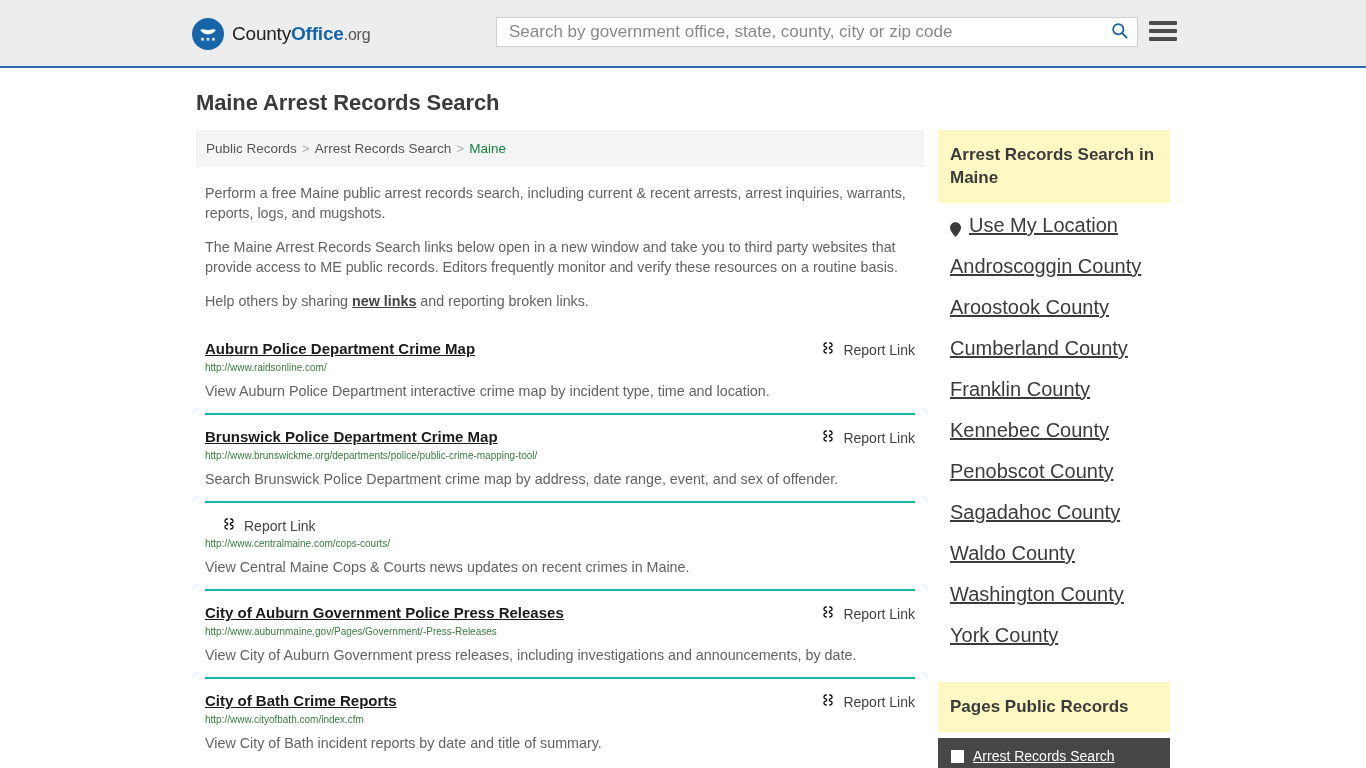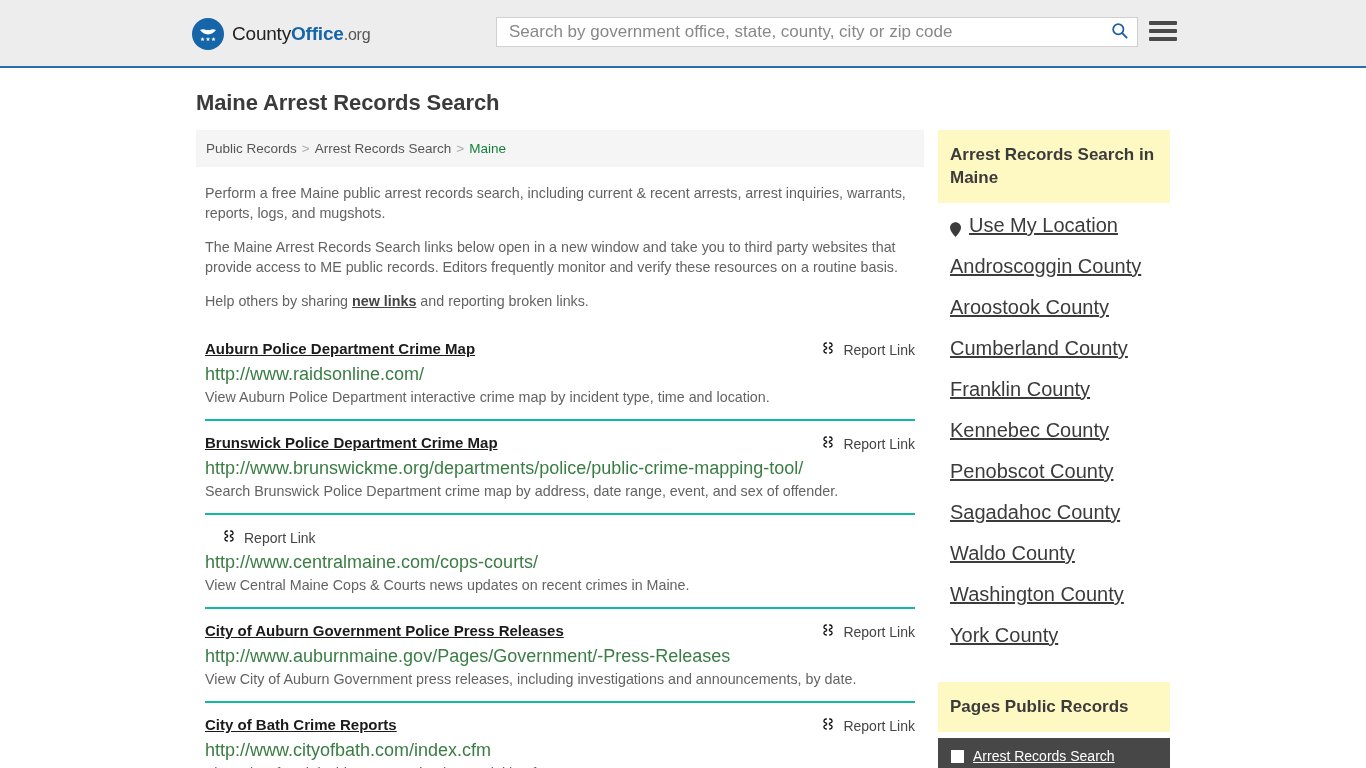--- a/index.html
+++ b/index.html
@@ -183,23 +183,22 @@
     margin-left: 16px;
     cursor: pointer;
     padding-top: 1px;
   }
   .report-link-label {
     font-size: 14px;
     color: #444444;
     white-space: nowrap;
   }
   .result-url {
-    font-size: 18px;
+    font-size: 10px;
     color: #3a7d44;
-    margin-top: 6px;
     line-height: 16px;
     word-break: break-all;
   }
   .result-desc {
     font-size: 14.3px;
     color: #636363;
     margin-top: 5px;
     line-height: 21px;
   }
 

